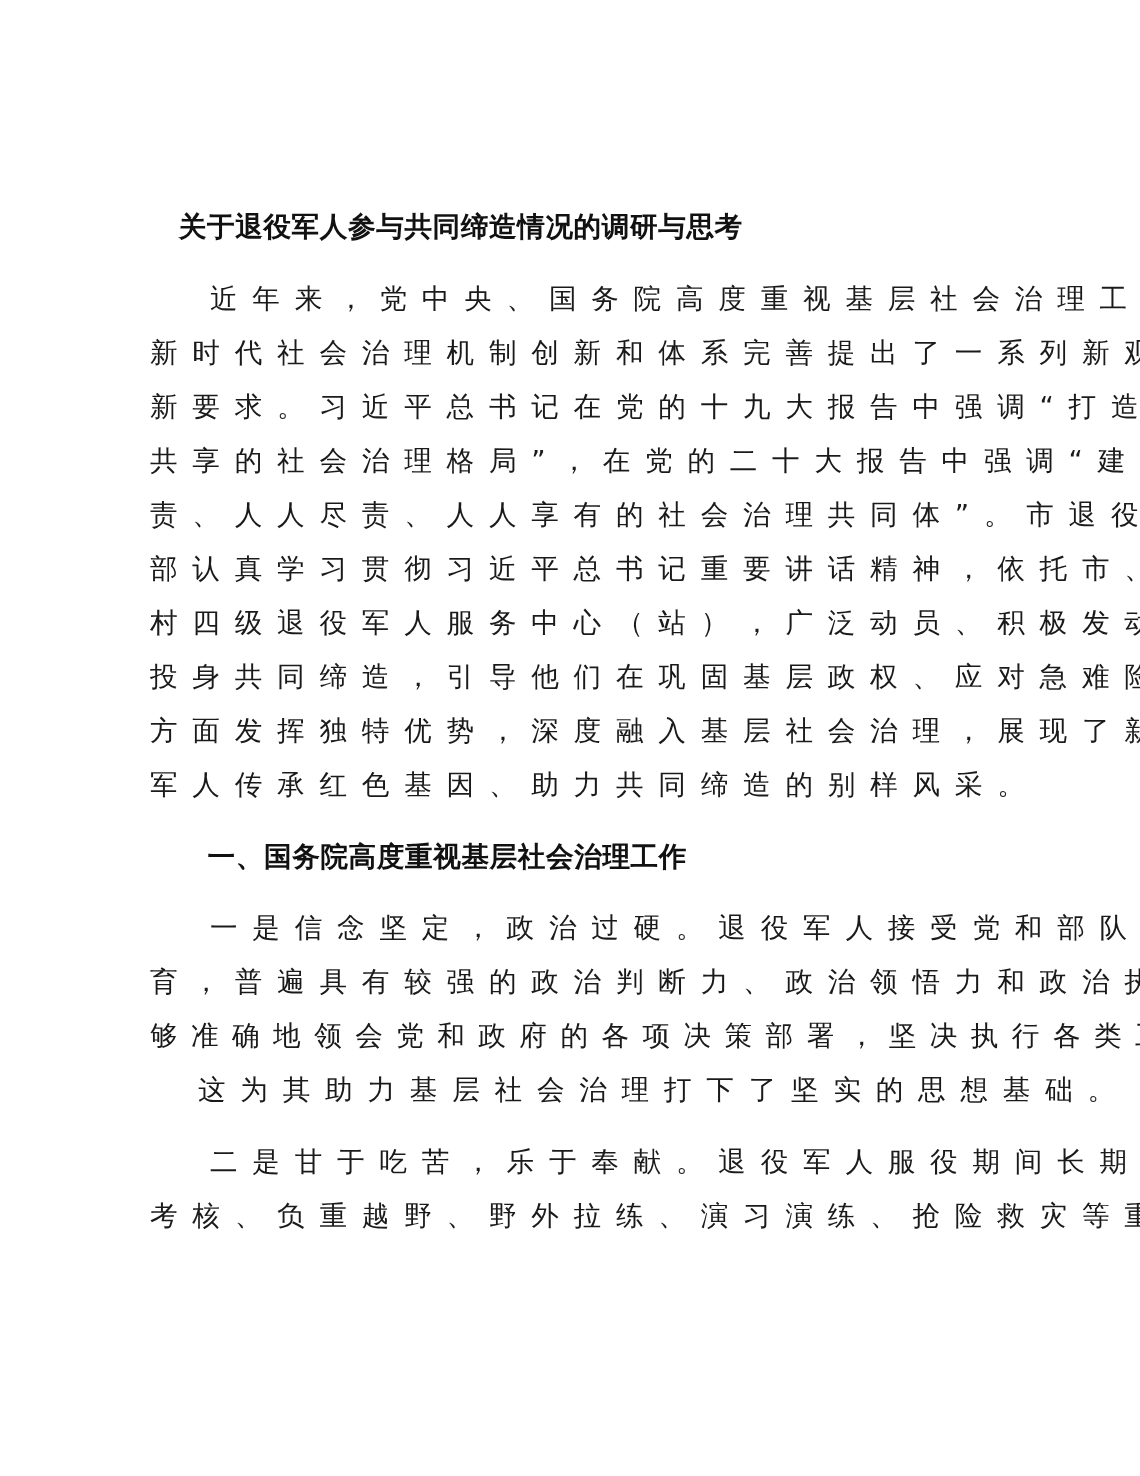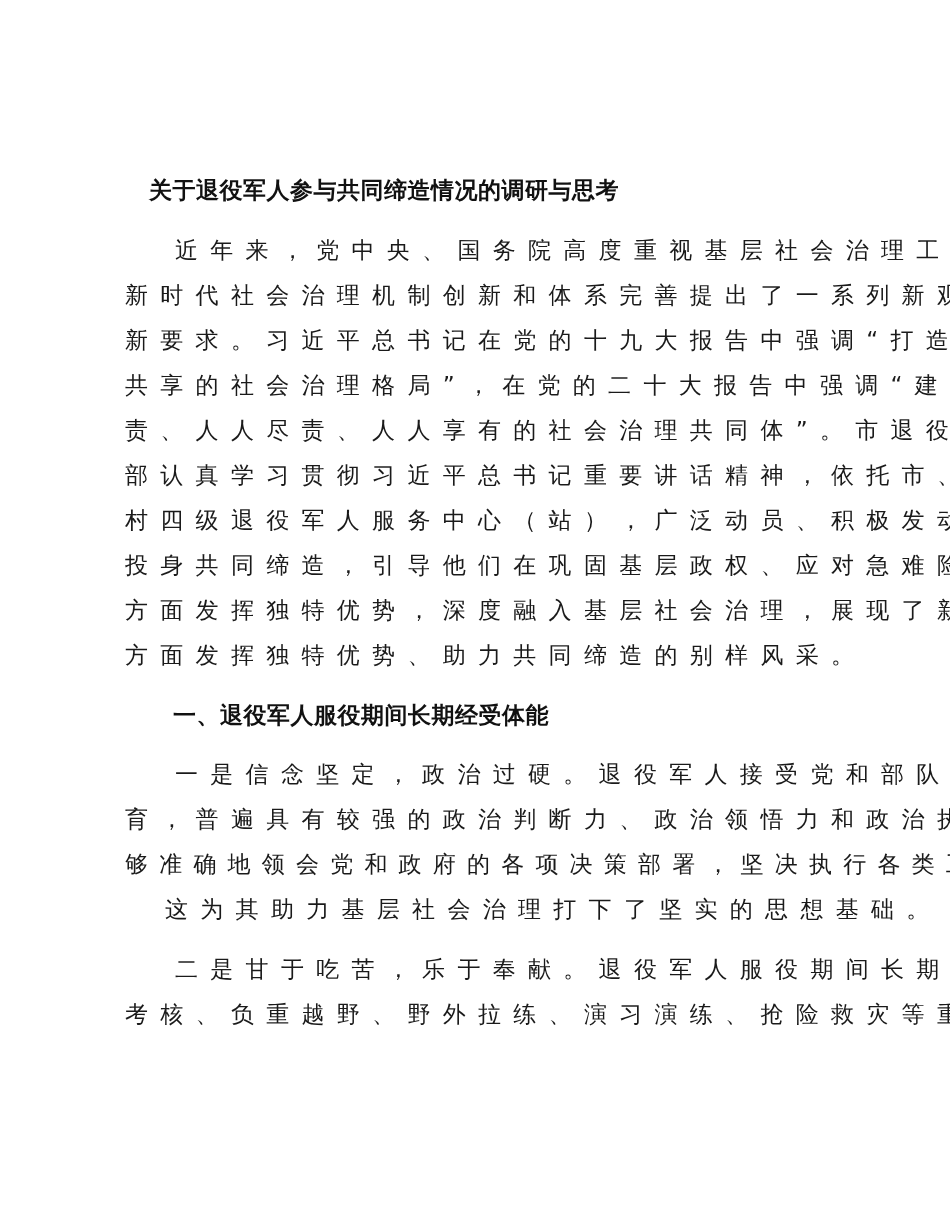--- a/index.html
+++ b/index.html
@@ -74,24 +74,24 @@
   <div class="body-text" style="top:228px;">
     <div class="line indent" style="top:0px;">近年来，党中央、国务院高度重视基层社会治理工作，并就</div>
     <div class="line" style="top:45px;">新时代社会治理机制创新和体系完善提出了一系列新观点新论断</div>
     <div class="line" style="top:90px;">新要求。习近平总书记在党的十九大报告中强调“打造共建共治</div>
     <div class="line" style="top:135px;">共享的社会治理格局”，在党的二十大报告中强调“建设人人有</div>
     <div class="line" style="top:180px;">责、人人尽责、人人享有的社会治理共同体”。市退役军人事务</div>
     <div class="line" style="top:225px;">部认真学习贯彻习近平总书记重要讲话精神，依托市、县、乡、</div>
     <div class="line" style="top:270px;">村四级退役军人服务中心（站），广泛动员、积极发动退役军人</div>
     <div class="line" style="top:315px;">投身共同缔造，引导他们在巩固基层政权、应对急难险重任务等</div>
     <div class="line" style="top:360px;">方面发挥独特优势，深度融入基层社会治理，展现了新时代退役</div>
-    <div class="line" style="top:405px;">方面发挥独特优势、助力共同缔造的别样风采。</div>
+    <div class="line" style="top:405px;">军人传承红色基因、助力共同缔造的别样风采。</div>
   </div>
 
-  <div class="heading" style="top:693px;">一、退役军人服役期间长期经受体能</div>
+  <div class="heading" style="top:693px;">一、国务院高度重视基层社会治理工作</div>
 
   <div class="body-text" style="top:752px;">
     <div class="line indent" style="top:0px;">一是信念坚定，政治过硬。退役军人接受党和部队多年的教</div>
     <div class="line" style="top:45px;">育，普遍具有较强的政治判断力、政治领悟力和政治执行力，能</div>
     <div class="line" style="top:90px;letter-spacing:11.2px;">够准确地领会党和政府的各项决策部署，坚决执行各类工作任务，</div>
     <div class="line" style="top:135px;margin-left:40px;">这为其助力基层社会治理打下了坚实的思想基础。</div>
   </div>
 
   <div class="body-text" style="top:947px;">
     <div class="line indent" style="top:0px;">二是甘于吃苦，乐于奉献。退役军人服役期间长期经受体能</div>

